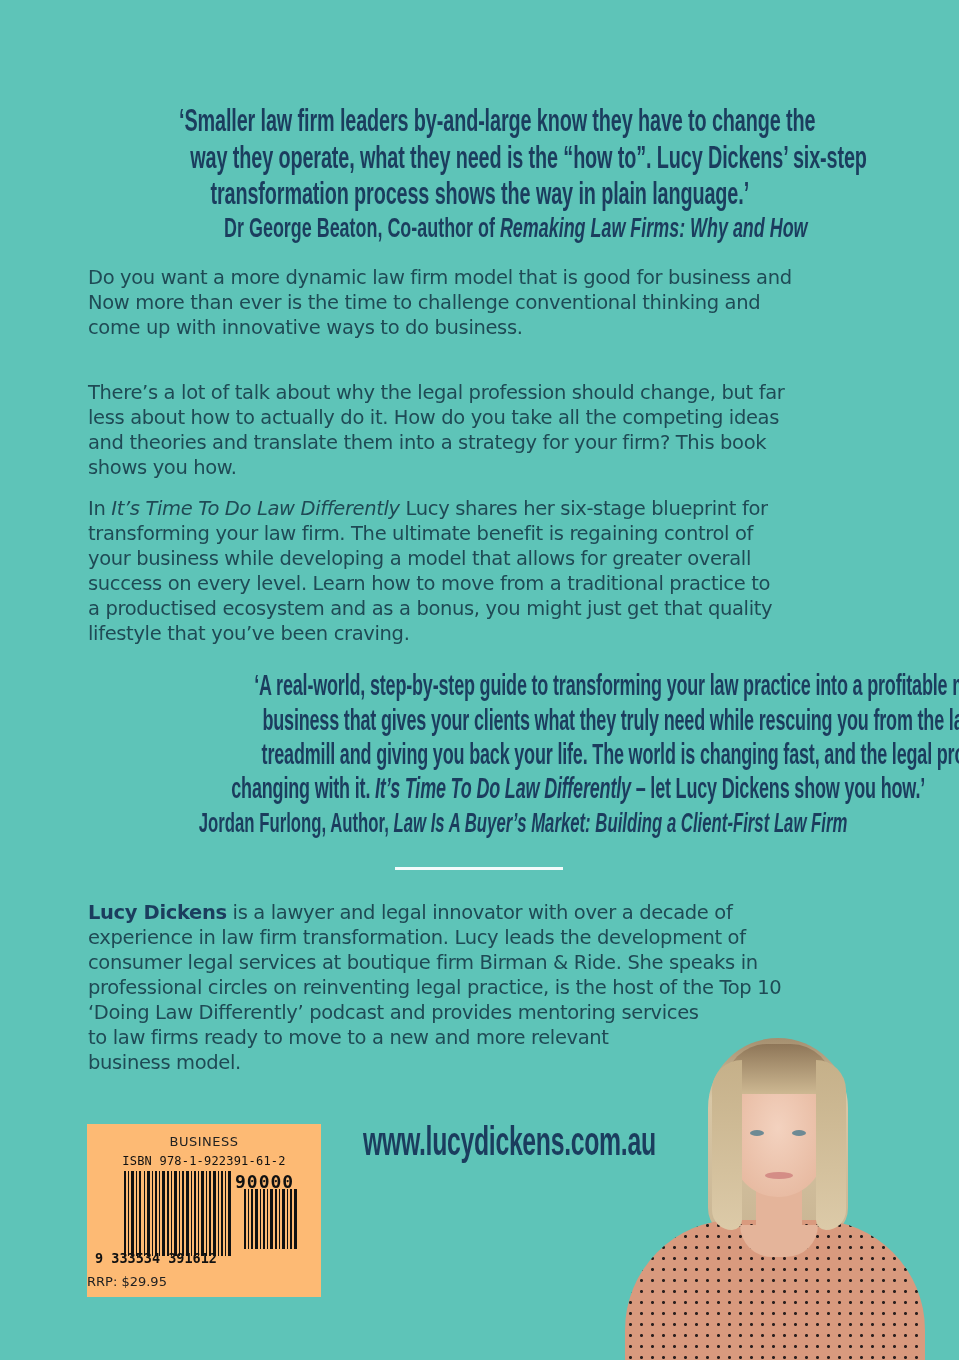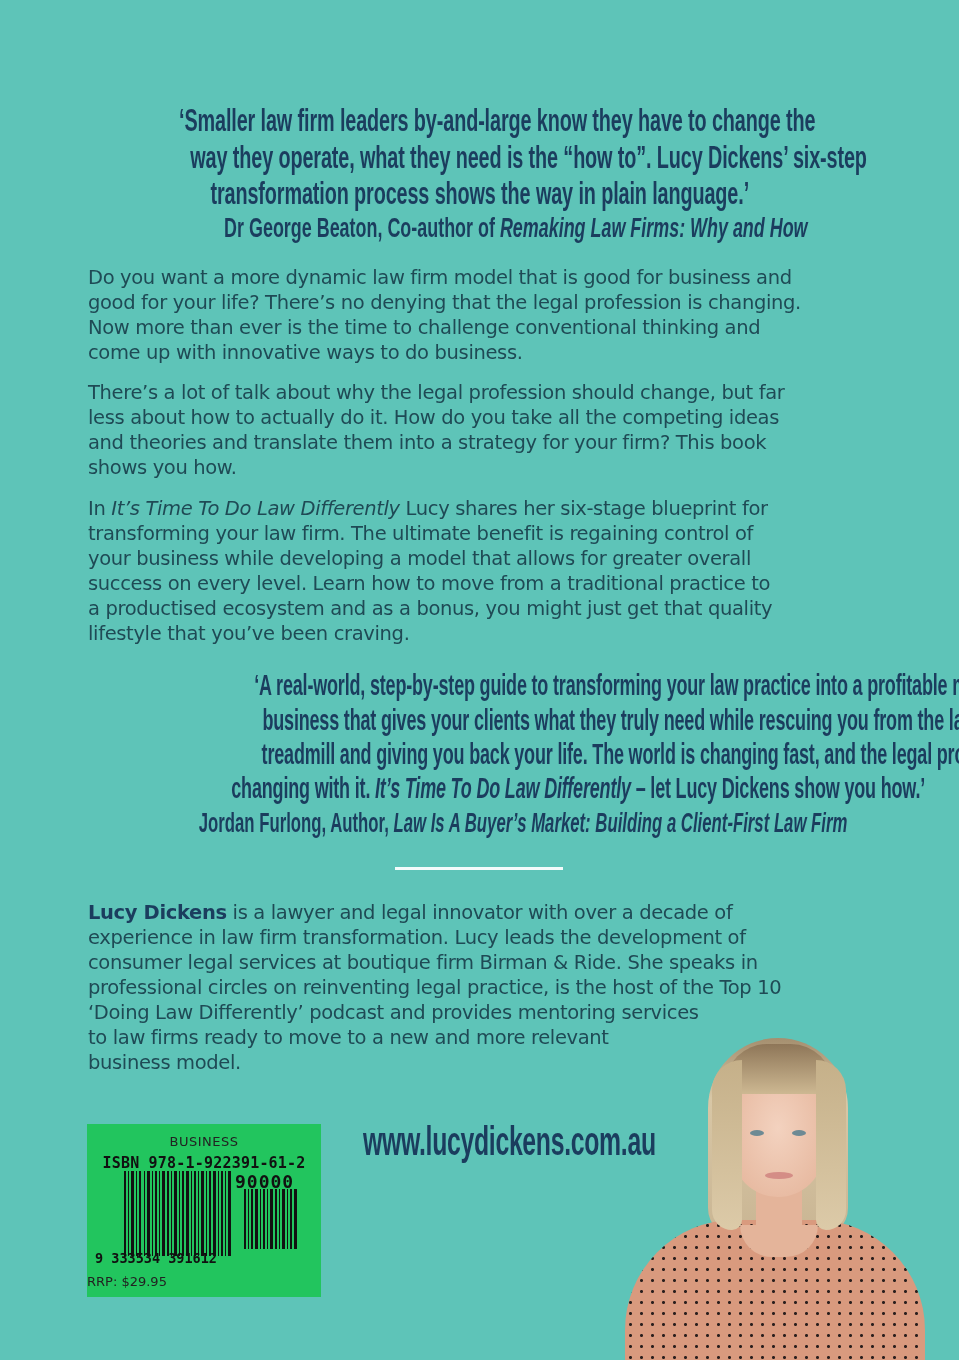--- a/index.html
+++ b/index.html
@@ -41,30 +41,30 @@
   .bold-name { font-weight: bold; color: #1b3d5e; }
 
   .rule {
     position: absolute; left: 395px; top: 867px;
     width: 168px; height: 3px; background: #f2fbfb;
   }
 
   
   .barcode-box {
     position: absolute; left: 87px; top: 1124px;
-    width: 234px; height: 173px; background: #22c55e;
+    width: 234px; height: 173px; background: #fdba74;
   }
   .bc-cat {
     position: absolute; left: 0; top: 10px; width: 234px; text-align: center;
     font-family: "DejaVu Sans", sans-serif; font-size: 13px; color: #222;
     letter-spacing: 0.5px;
   }
   .bc-isbn {
     position: absolute; left: 0; top: 30px; width: 234px; text-align: center;
-    font-family: "DejaVu Sans Mono", monospace; font-size: 15px; font-weight: bold;
+    font-family: "DejaVu Sans Mono", monospace; font-size: 12px; font-weight: normal;
     color: #111; letter-spacing: 0.2px;
   }
   .bc-addon-num {
     position: absolute; left: 148px; top: 47px;
     font-family: "DejaVu Sans Mono", monospace; font-size: 18px; font-weight: bold; color: #111;
     letter-spacing: 1px;
   }
   .bc-main-num {
     position: absolute; left: 8px; top: 126px;
     font-family: "DejaVu Sans Mono", monospace; font-size: 13.5px; font-weight: bold; color: #111;
@@ -134,21 +134,20 @@
 </head>
 <body>
 
 <div class="qline q1" style="top:103px;"><span class="inner">‘Smaller law firm leaders by-and-large know they have to change the</span></div>
 <div class="qline q1" style="top:140px;"><span class="inner">way they operate, what they need is the “how to”. Lucy Dickens’ six-step</span></div>
 <div class="qline q1" style="top:176px;"><span class="inner">transformation process shows the way in plain language.’</span></div>
 <div class="qline q1-attr" style="top:212px;padding-left:36px;"><span class="inner"><span>Dr George Beaton, Co-author of </span><span class="it">Remaking Law Firms: Why and How</span></span></div>
 
 <div class="para" style="top:265px;">
   <span class="ln">Do you want a more dynamic law firm model that is good for business and</span>
-  <span class="ln">good for your life? There’s no denying that the legal profession is changing.</span>
   <span class="ln">Now more than ever is the time to challenge conventional thinking and</span>
   <span class="ln">come up with innovative ways to do business.</span>
 </div>
 
 <div class="para" style="top:380px;">
   <span class="ln">There’s a lot of talk about why the legal profession should change, but far</span>
   <span class="ln">less about how to actually do it. How do you take all the competing ideas</span>
   <span class="ln">and theories and translate them into a strategy for your firm? This book</span>
   <span class="ln">shows you how.</span>
 </div>

